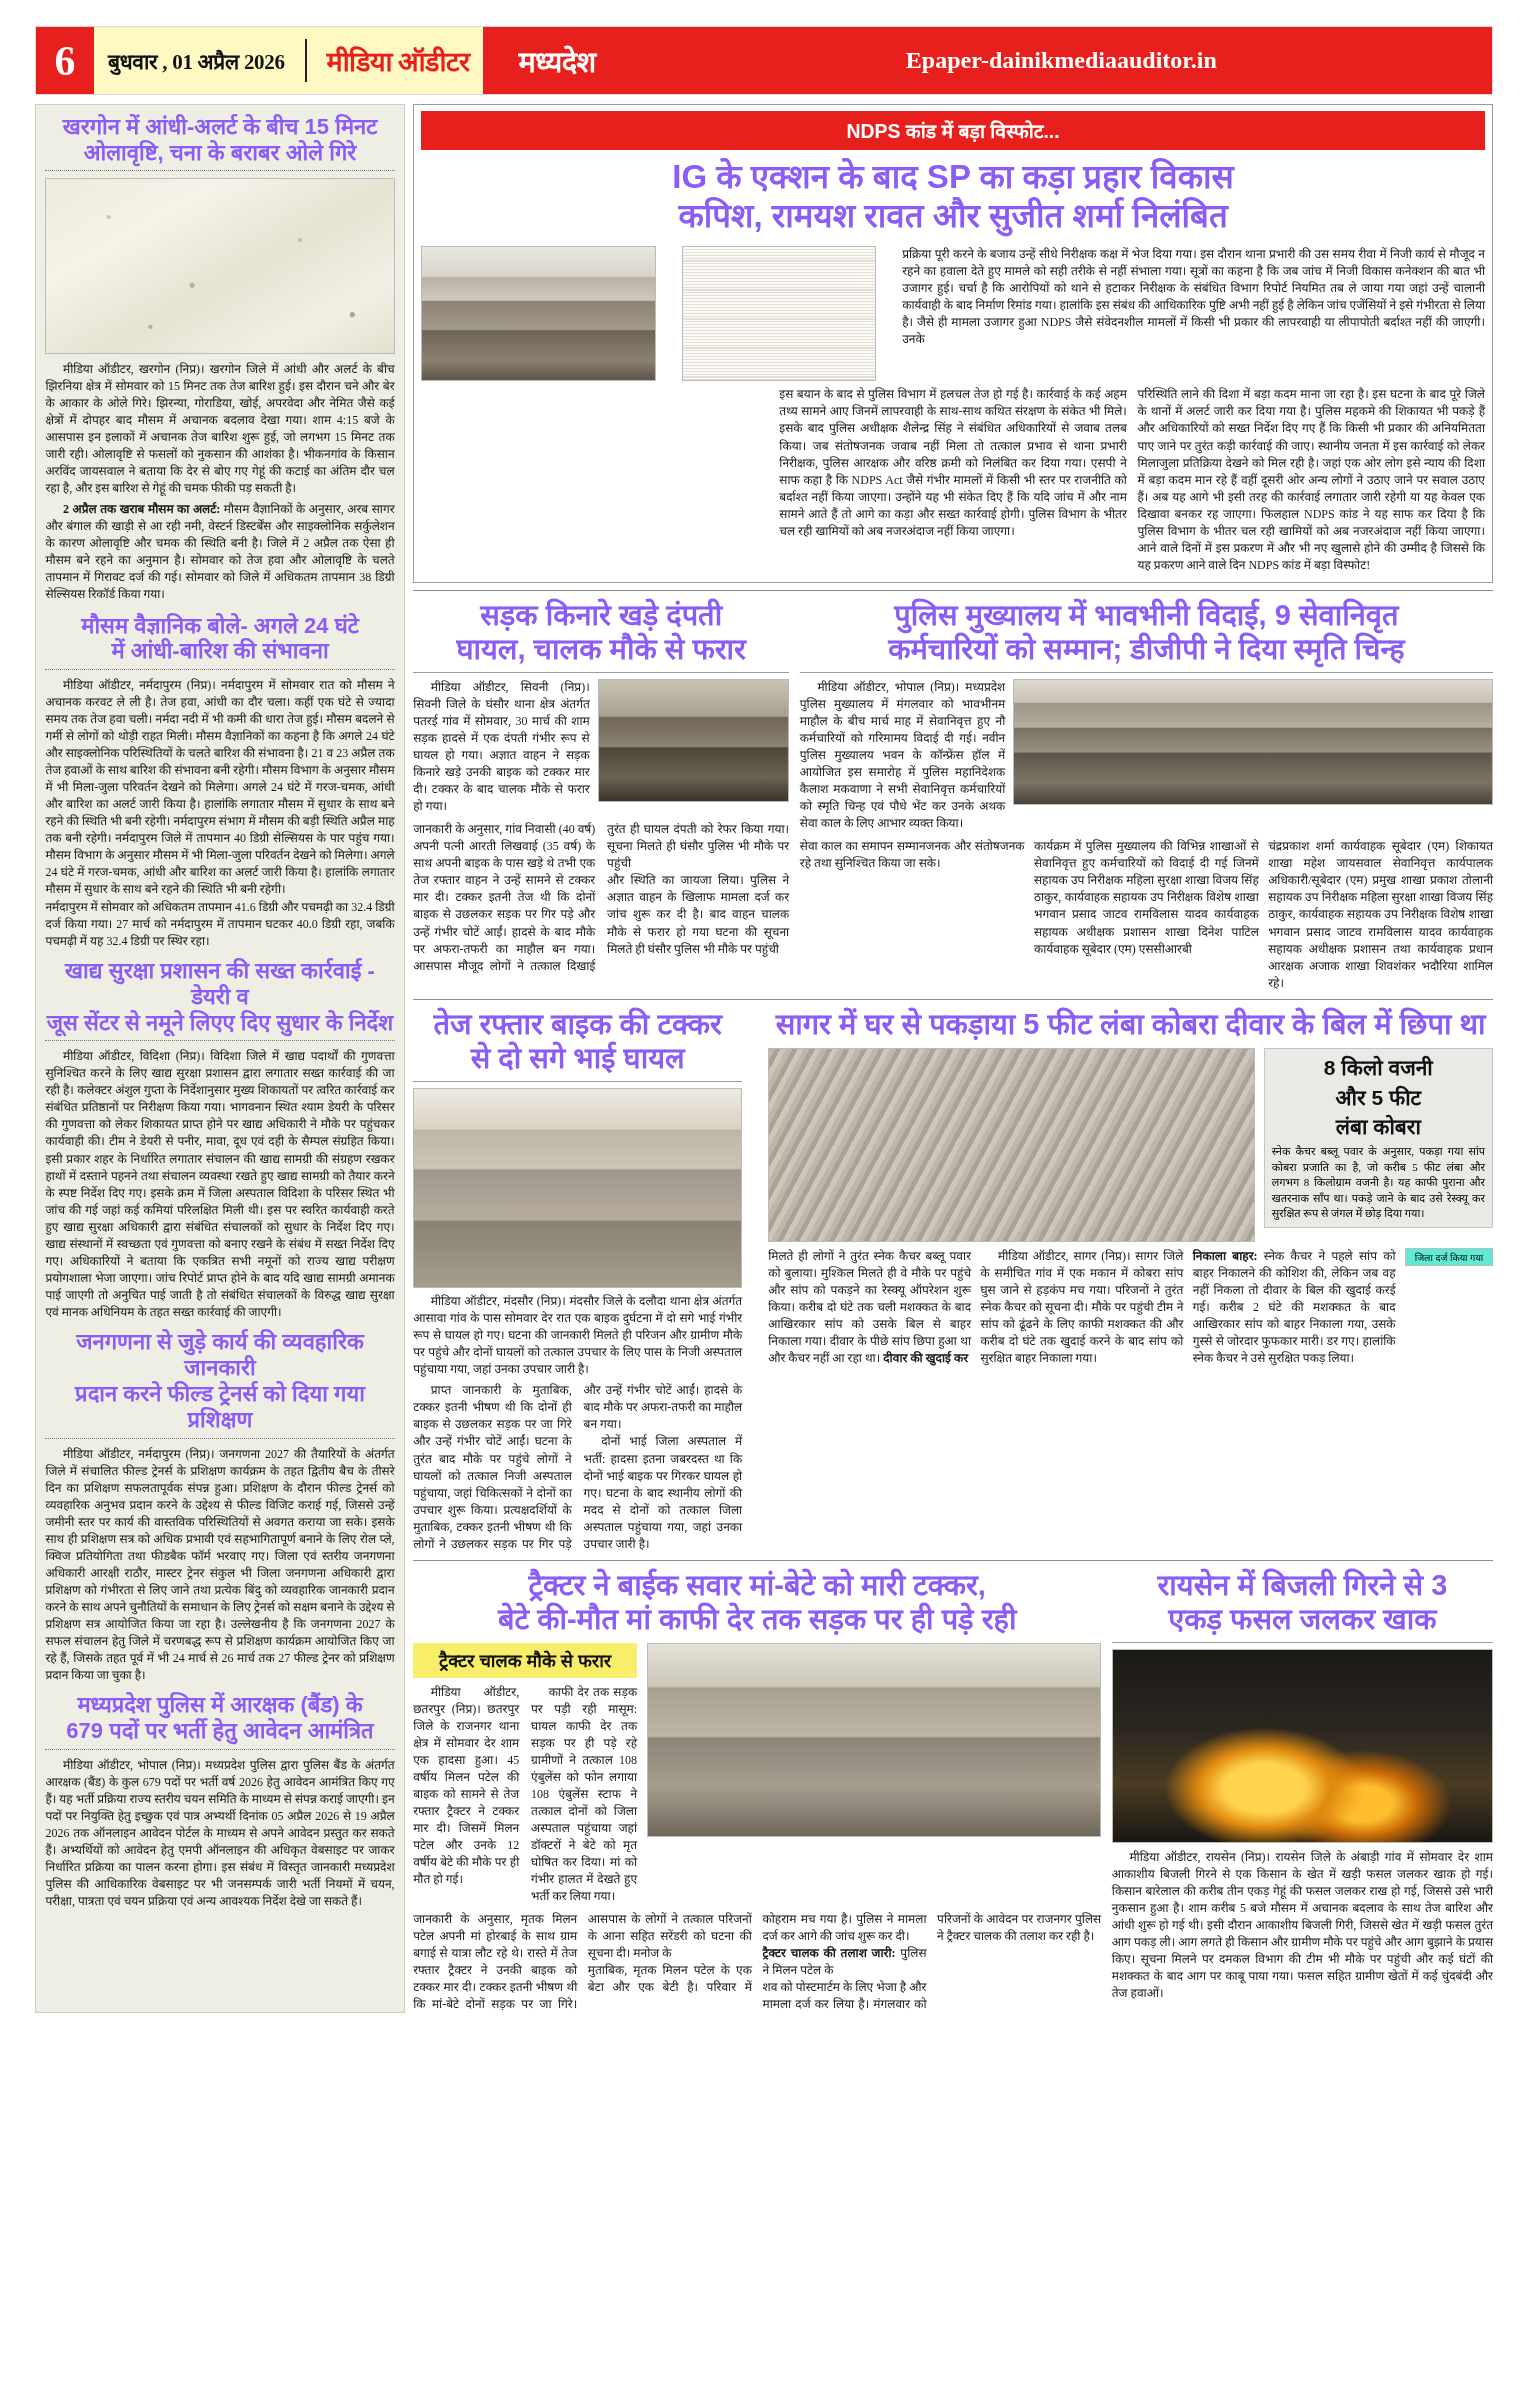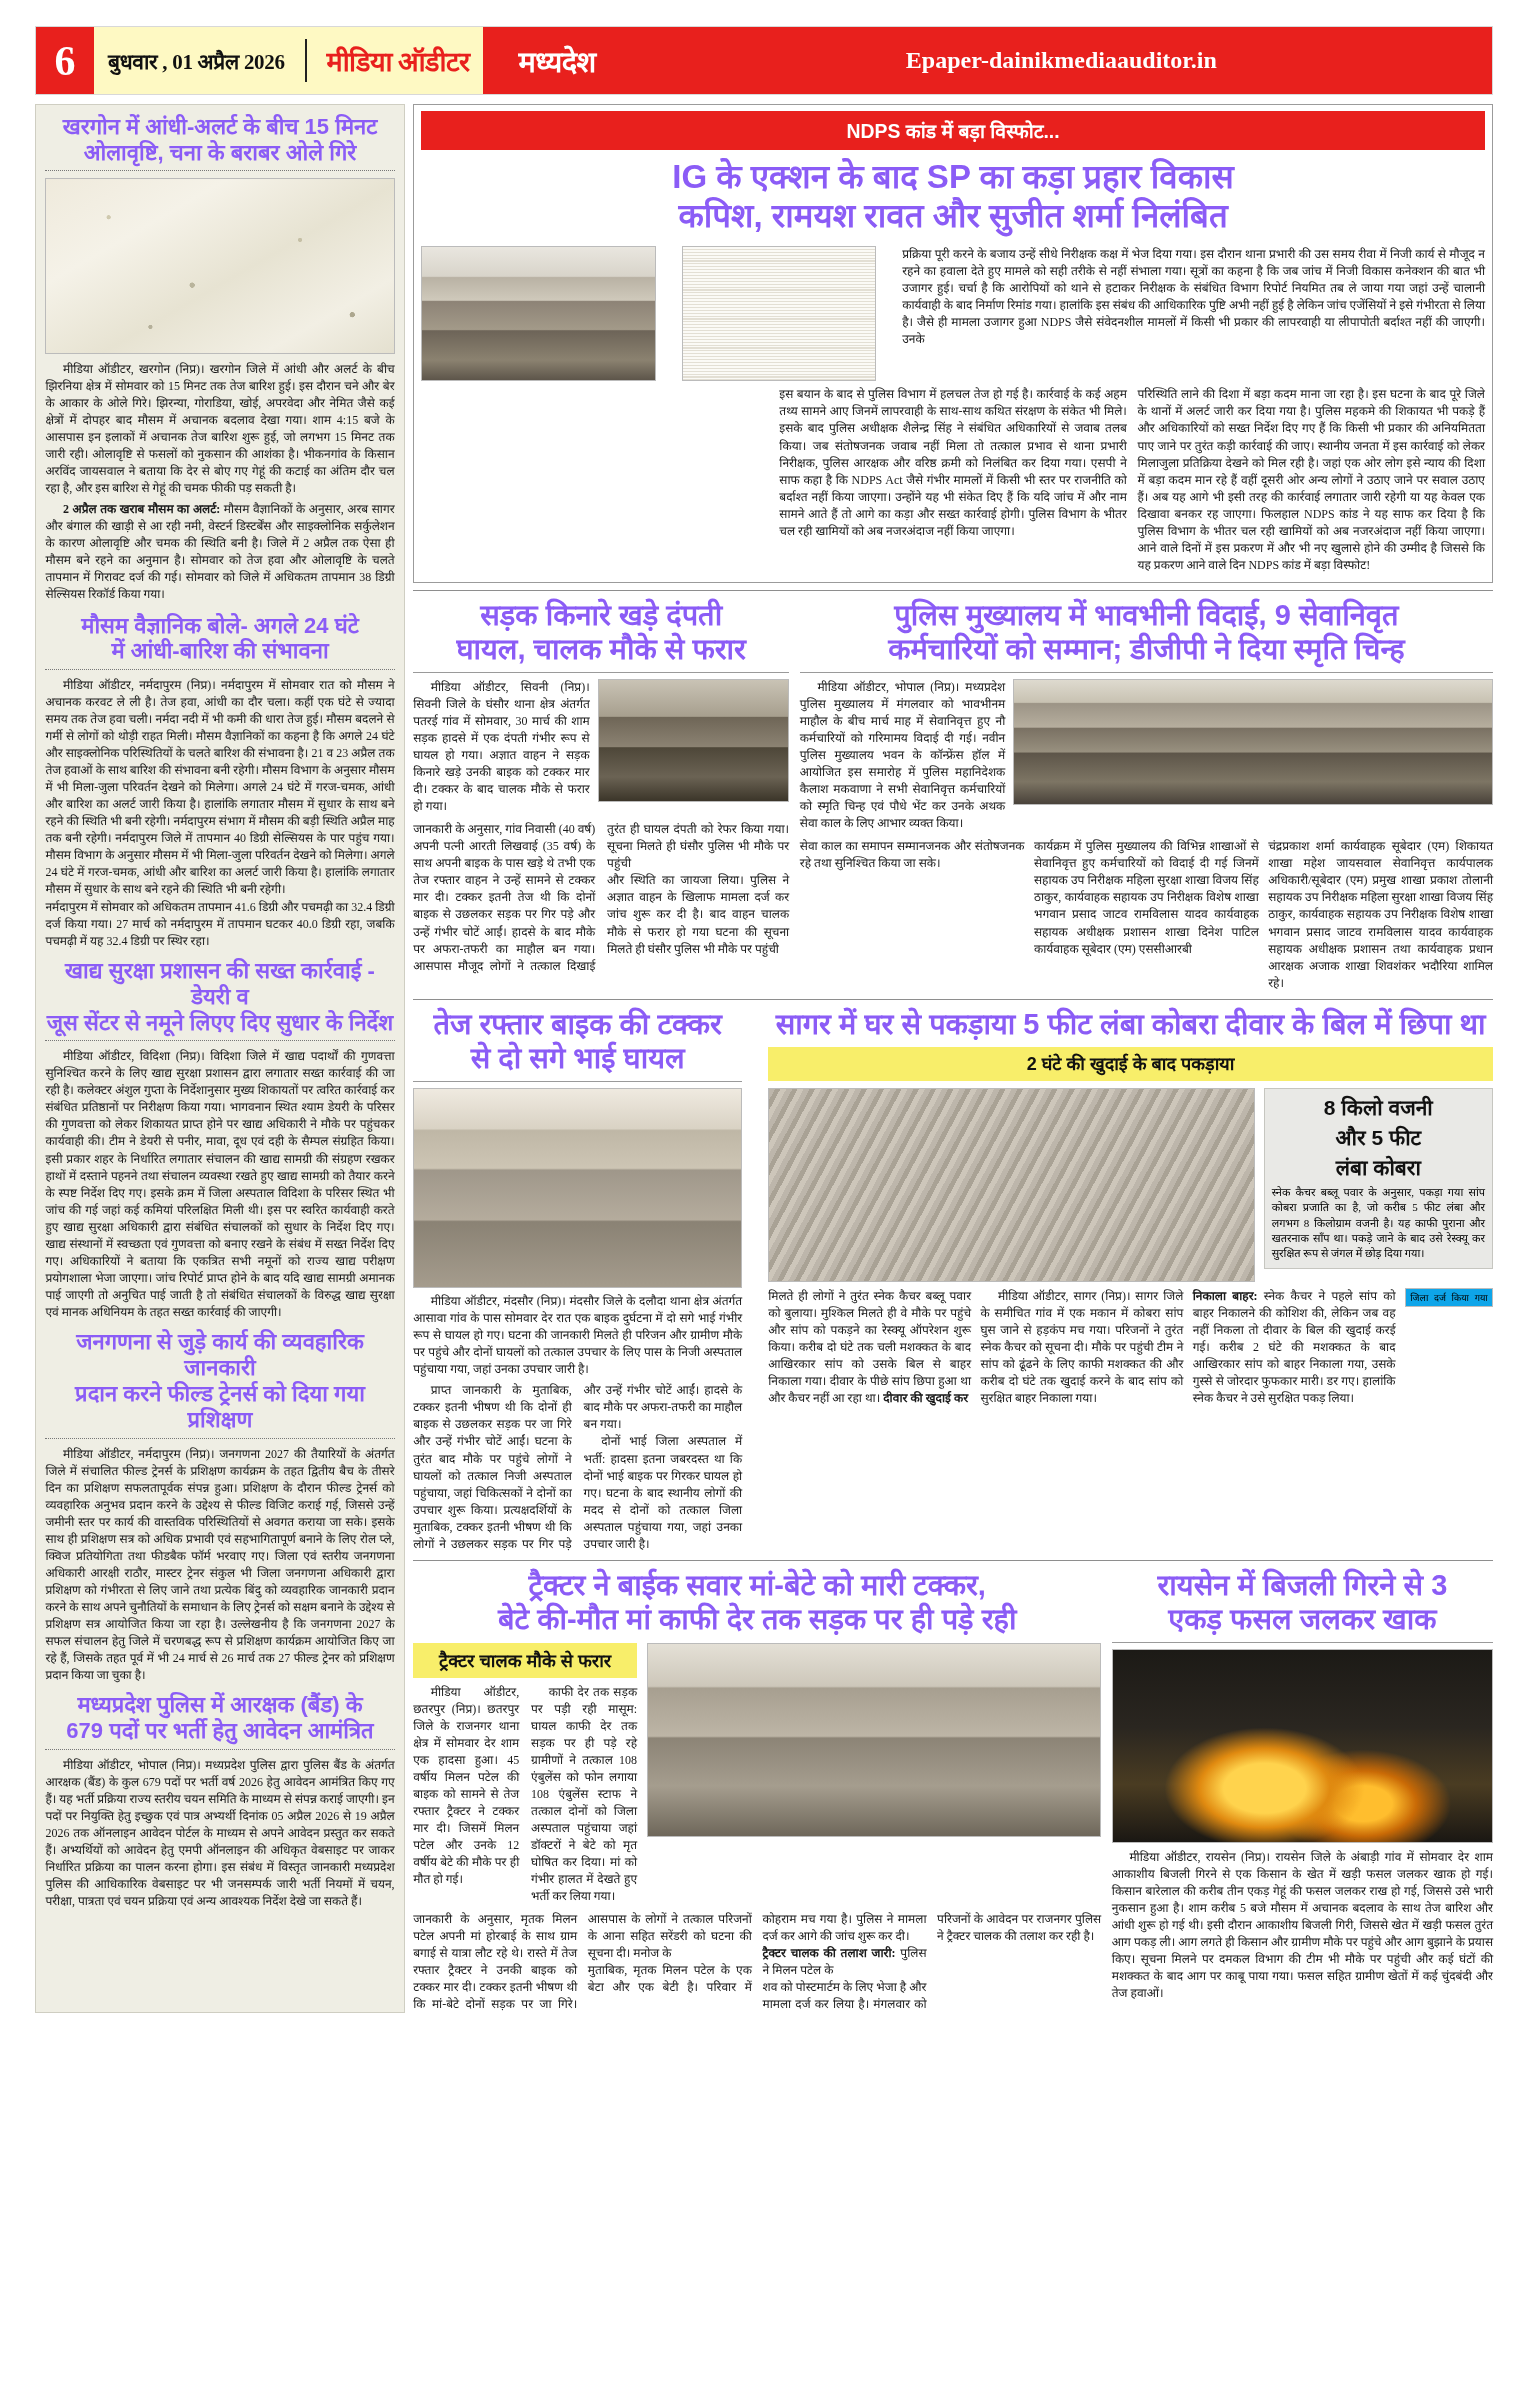--- a/index.html
+++ b/index.html
@@ -141,21 +141,21 @@
   }
 
   .sidebox{ background:#e9e9e6; border:0.6px solid #c6c6c0; padding:5.9px 7px; }
   .sidebox-hl{
     font-family:"Liberation Sans", sans-serif; font-weight:bold; font-size:21px;
     text-align:center; line-height:1.2; color:#111; margin-bottom:4.7px;
   }
   .small-txt{ font-family:"Liberation Serif", serif; font-size:11px; line-height:1.4; text-align:justify; }
 
   .miniband{
-    background:#0ea5e9; border:0.6px solid #bdbdbd; font-family:Liberation Mono, monospace;
+    background:#5eead4; border:0.6px solid #bdbdbd; font-family:Liberation Sans, sans-serif;
     font-size:9.4px; text-align:center; padding:1.8px 2.4px;
   }
   .flexrow{ display:flex; }
 </style>
 </head>
 <body>
 
 <div class="page">
 
   <div class="masthead">
@@ -280,21 +280,20 @@
           <div class="ph ph-hospital" style="height:200px;border:0.6px solid #bbb;"></div>
           <div class="body-txt indent" style="margin-top:4.7px;">मीडिया ऑडीटर, मंदसौर (निप्र)। मंदसौर जिले के दलौदा थाना क्षेत्र अंतर्गत आसावा गांव के पास सोमवार देर रात एक बाइक दुर्घटना में दो सगे भाई गंभीर रूप से घायल हो गए। घटना की जानकारी मिलते ही परिजन और ग्रामीण मौके पर पहुंचे और दोनों घायलों को तत्काल उपचार के लिए पास के निजी अस्पताल पहुंचाया गया, जहां उनका उपचार जारी है।</div>
           <div class="cols2" style="margin-top:4.7px;">
             <div class="body-txt indent">प्राप्त जानकारी के मुताबिक, टक्कर इतनी भीषण थी कि दोनों ही बाइक से उछलकर सड़क पर जा गिरे और उन्हें गंभीर चोटें आईं। घटना के तुरंत बाद मौके पर पहुंचे लोगों ने घायलों को तत्काल निजी अस्पताल पहुंचाया, जहां चिकित्सकों ने दोनों का उपचार शुरू किया। प्रत्यक्षदर्शियों के मुताबिक, टक्कर इतनी भीषण थी कि लोगों ने उछलकर सड़क पर गिर पड़े और उन्हें गंभीर चोटें आईं। हादसे के बाद मौके पर अफरा-तफरी का माहौल बन गया।</div>
             <div class="body-txt indent">दोनों भाई जिला अस्पताल में भर्ती: हादसा इतना जबरदस्त था कि दोनों भाई बाइक पर गिरकर घायल हो गए। घटना के बाद स्थानीय लोगों की मदद से दोनों को तत्काल जिला अस्पताल पहुंचाया गया, जहां उनका उपचार जारी है।</div>
           </div>
         </div>
 
         <div style="flex:1;">
           <div class="hl hl-xl">सागर में घर से पकड़ाया 5 फीट लंबा कोबरा दीवार के बिल में छिपा था</div>
-          <div class="strap-yellow" style="margin-top:5.9px;">2 घंटे की खुदाई के बाद पकड़ाया</div>
 
           <div class="flexrow" style="gap:8.2px; margin-top:7px;">
             <div style="width:68%;">
               <div class="ph ph-snake" style="height:194px;border:0.6px solid #bbb;"></div>
             </div>
             <div style="width:32%;">
               <div class="sidebox">
                 <div class="sidebox-hl">8 किलो वजनी</div>
                 <div class="sidebox-hl">और 5 फीट</div>
                 <div class="sidebox-hl">लंबा कोबरा</div>

